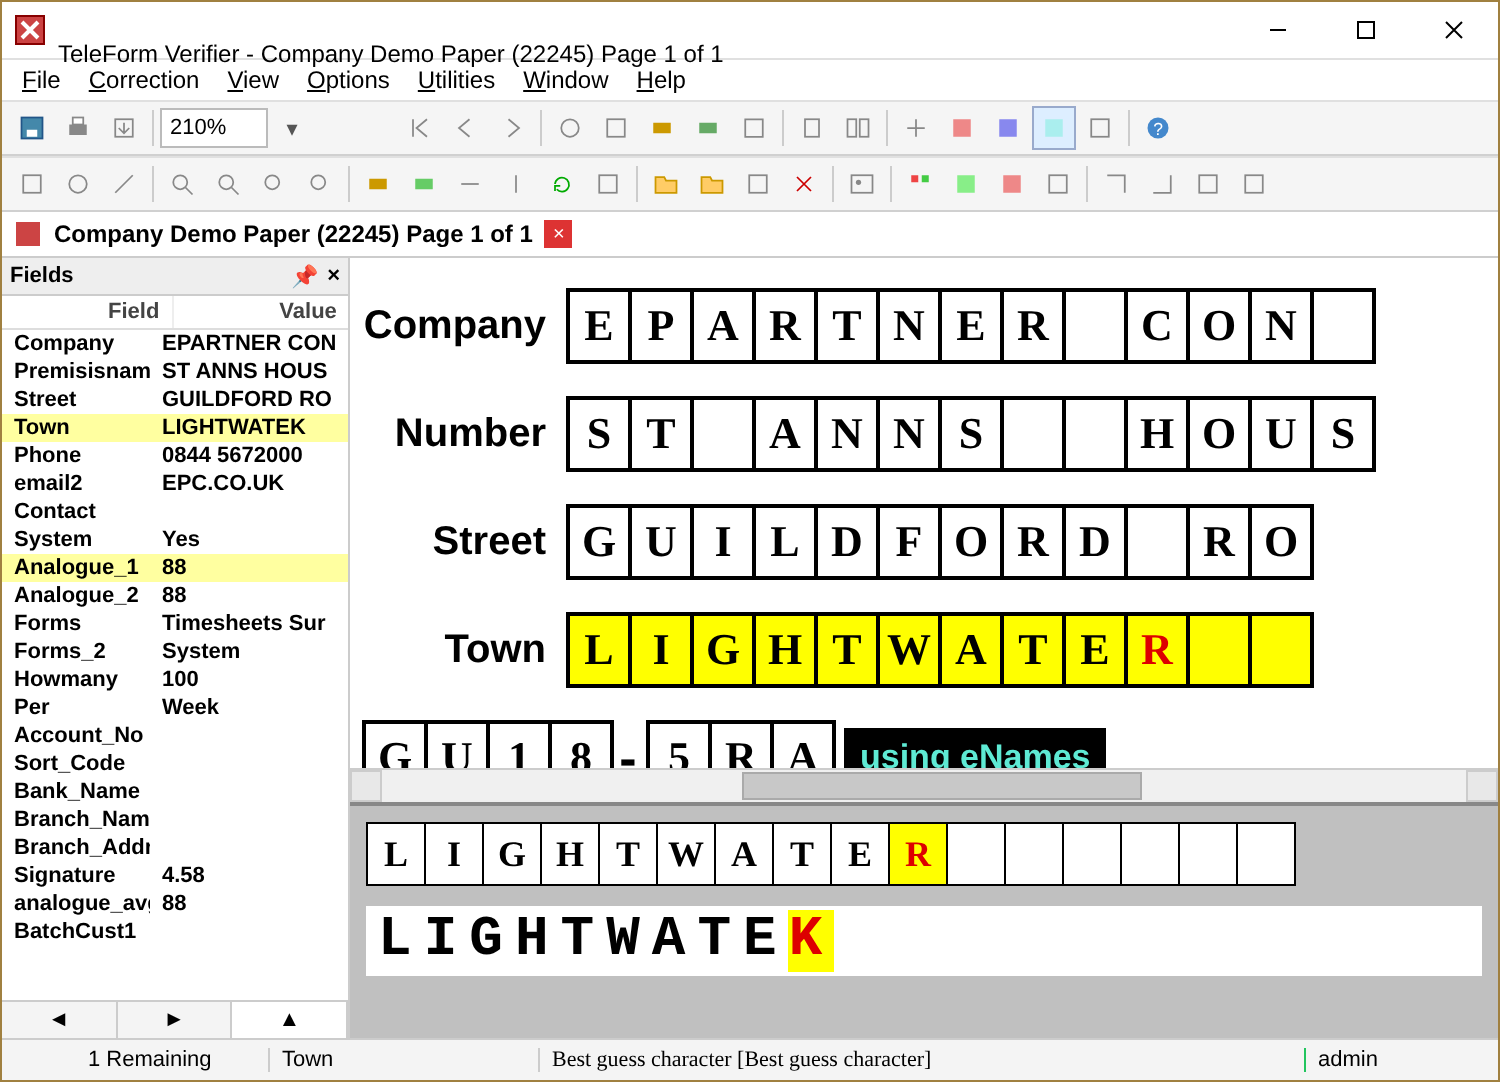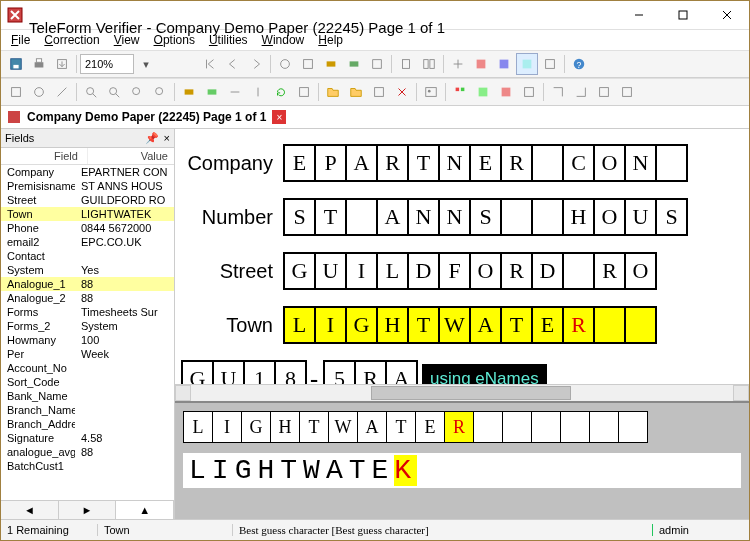--- a/index.html
+++ b/index.html
@@ -1,37 +1,37 @@
 <!DOCTYPE html>
 <html><head>
 <meta charset="utf-8">
 <style>
   html, body { margin: 0; height: 100%; font-family: "Segoe UI", Tahoma, sans-serif; font-size: 11px; color: #000; }
   .window { width: 750px; height: 541px; border: 1px solid #a08040; box-sizing: border-box; display: flex; flex-direction: column; background: #fff; overflow: hidden; }
   .titlebar { height: 28px; background: #fff; display: flex; align-items: center; border-bottom: 1px solid #e0e0e0; }
   .titlebar .appicon { width: 16px; height: 16px; margin: 0 6px; }
-  .titlebar .title { flex: 1; font-size: 15px; margin-top: 24px; }
+  .titlebar .title { flex: 1; font-size: 12px; margin-top: 24px; }
   .winbtns { display: flex; height: 100%; }
   .winbtn { width: 44px; display: flex; align-items: center; justify-content: center; }
 
   .menubar { height: 20px; display: flex; align-items: center; padding: 0 4px; gap: 2px; font-size: 12px; }
   .menuitem { padding: 1px 6px; }
   .menuitem span.ul { text-decoration: underline; }
 
   .toolbar { height: 26px; background: #f5f5f5; border-top: 1px solid #e0e0e0; border-bottom: 1px solid #d0d0d0; display: flex; align-items: center; padding: 0 4px; gap: 1px; }
   .tbtn { width: 20px; height: 20px; display: flex; align-items: center; justify-content: center; color: #555; border: 1px solid transparent; }
   .tbtn.active { border: 1px solid #9ac; background: #def; }
   .tbtn svg { width: 14px; height: 14px; }
   .tsep { width: 1px; height: 18px; background: #ccc; margin: 0 2px; }
   .zoombox { width: 44px; height: 18px; border: 1px solid #bbb; display: flex; align-items: center; padding: 0 4px; font-size: 11px; background: #fff; }
 
   .docbar { height: 22px; background: #fff; border-bottom: 1px solid #ccc; display: flex; align-items: center; padding: 0 6px; font-size: 12px; font-weight: bold; gap: 6px; }
   .docbar .close-x { width: 14px; height: 14px; background: #d33; color: #fff; display: flex; align-items: center; justify-content: center; font-size: 10px; font-weight: normal; }
 
-  .body { flex: 1; display: flex; overflow: hidden; }
+  .body { flex: 1; display: flex; overflow: hidden; font-weight: bold; }
   .sidebar { width: 173px; border-right: 1px solid #ccc; display: flex; flex-direction: column; overflow: hidden; }
   .panelhdr { height: 18px; background: #eee; border-bottom: 1px solid #ccc; display: flex; align-items: center; padding: 0 4px; font-size: 11px; }
   .panelhdr .sp { flex: 1; }
   .fields-head { display: flex; border-bottom: 1px solid #ddd; font-size: 11px; color: #444; }
   .fields-head div { padding: 2px 6px; margin-left: 47px; }
   .fh-field { width: 68px; border-right: 1px solid #eee; }
   .fh-value { flex: 1; }
   .fields-list { flex: 1; overflow: hidden; }
   .frow { display: flex; font-size: 11px; height: 14px; line-height: 14px; }
   .frow.sel { background: #ffffa0; }
@@ -57,21 +57,21 @@
   .hscroll .sthumb { margin: 1px 0; width: 200px; background: #c8c8c8; border: 1px solid #aaa; box-sizing: border-box; margin-left: 180px; }
 
   .preview { height: 100px; background: #c0c0c0; border-top: 2px solid #888; padding: 8px; display: flex; flex-direction: column; gap: 10px; }
   .prow1 { display: flex; }
   .pcell { width: 30px; height: 32px; border: 1px solid #000; background: #fff; box-sizing: border-box; display: flex; align-items: center; justify-content: center; font-family: "Comic Sans MS", cursive; font-size: 18px; margin-right: -1px; }
   .pcell.hl { background: #ffff00; color: #d00; }
   .prow2 { font-family: "Courier New", monospace; font-size: 28px; letter-spacing: 6px; background: #fff; padding: 2px 6px; display: flex; }
   .pch { }
   .pch.hl { background: #ffff00; color: #d00; }
 
-  .status { height: 20px; border-top: 1px solid #ccc; background: #f4f4f4; display: flex; align-items: center; font-size: 11px; }
+  .status { height: 20px; border-top: 1px solid #ccc; background: #f4f4f4; display: flex; align-items: center; font-size: 11px; padding-left: 37px; }
   .status .cell1 { width: 90px; padding-left: 6px; border-right: 1px solid #ccc; }
   .status .cell2 { width: 128px; padding-left: 6px; border-right: 1px solid #ccc; }
   .status .cell3 { flex: 1; padding-left: 6px; border-right: 1px solid #22c55e; font-family: Liberation Serif, serif; }
   .status .cell4 { width: 90px; padding-left: 6px; }
 </style>
 </head>
 <body>
 
 <div class="window">
   <div class="titlebar">

